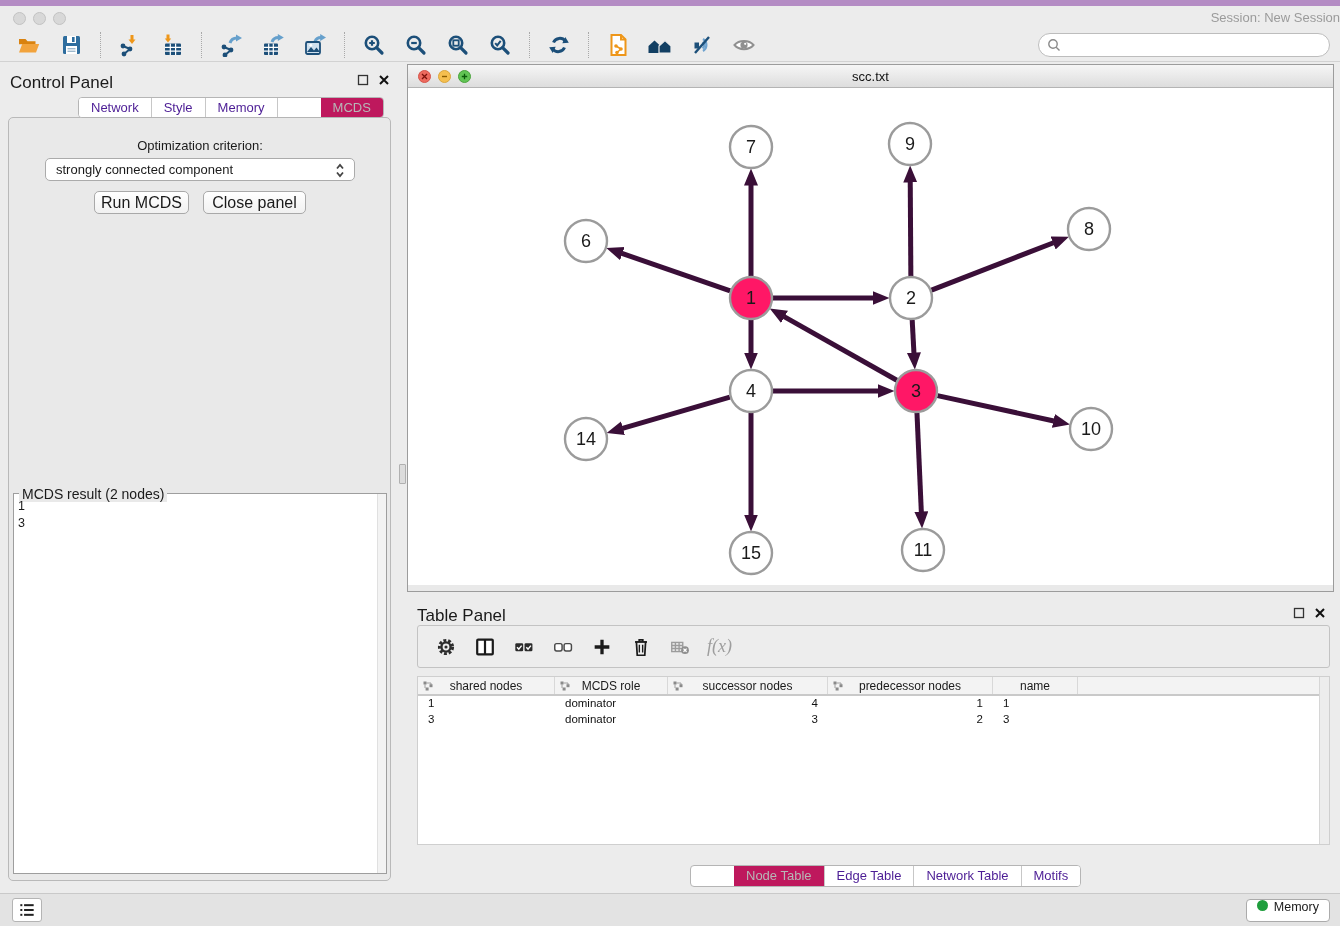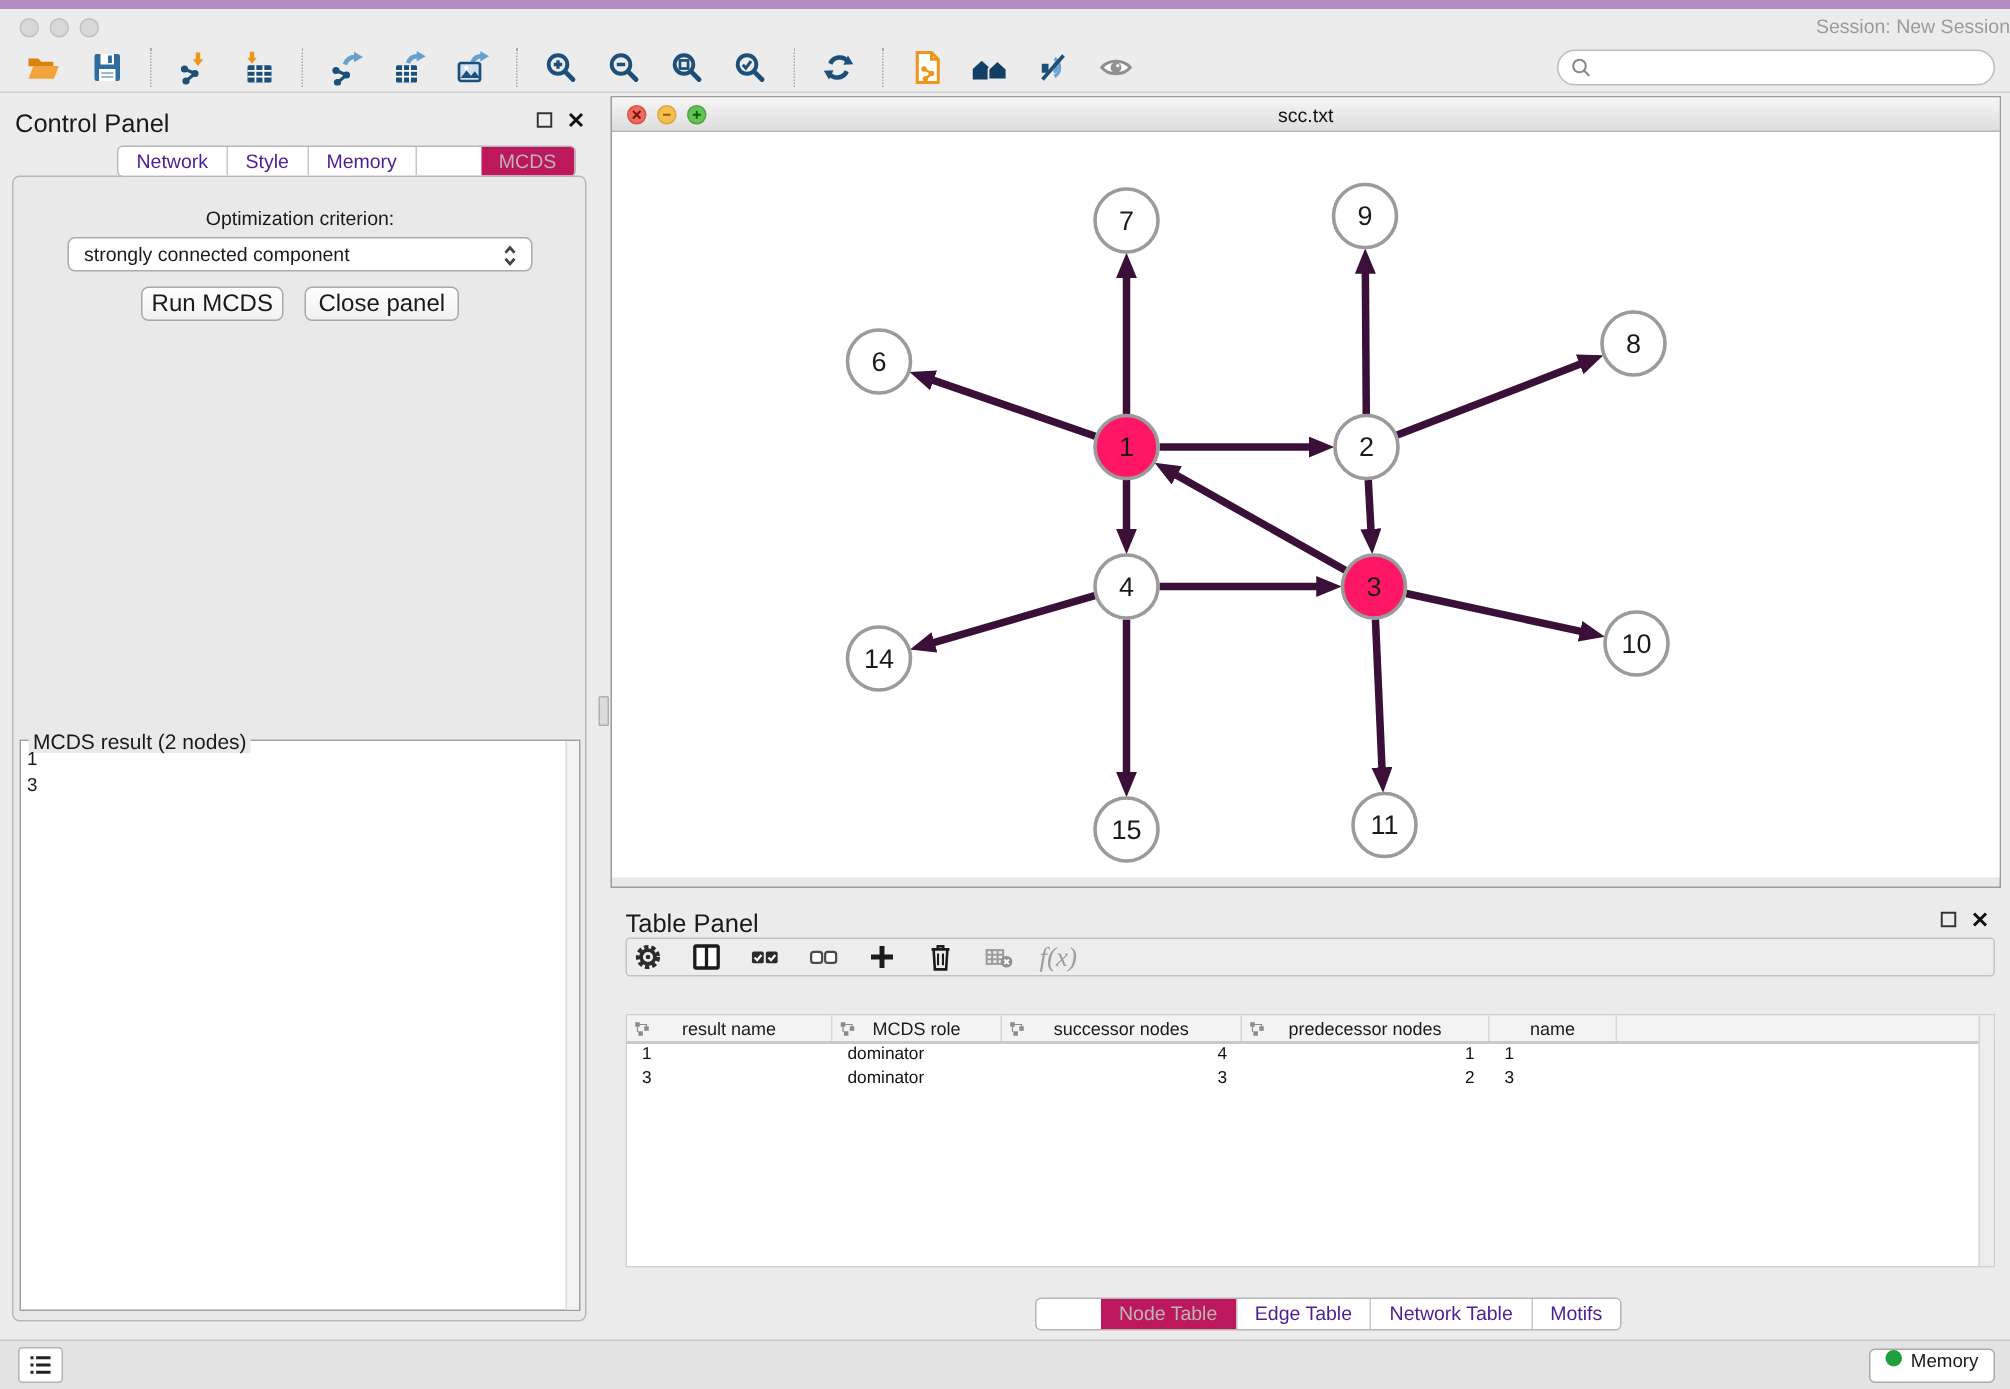--- a/index.html
+++ b/index.html
@@ -48,21 +48,21 @@
   
   .net-window { position:absolute; left:407px; top:64px; width:927px; height:528px; border:1px solid #9c9c9c; background:#e9e9e9; }
   .net-titlebar { position:relative; height:23px; background:linear-gradient(#f6f6f6,#dddddd); border-bottom:1px solid #b4b4b4; }
   .net-title { position:absolute; left:0; right:0; top:4px; text-align:center; font-size:13px; color:#111; }
   .mini-light { position:absolute; top:5px; width:13px; height:13px; border-radius:50%; display:flex; align-items:center; justify-content:center; cursor:pointer; }
   .net-canvas { position:relative; width:925px; height:497px; background:#fff; }
   .net-canvas svg { display:block; }
 
   
   .table-panel { position:absolute; left:407px; top:595px; width:927px; height:293px; }
-  .tp-toolbar { position:absolute; left:10px; top:30px; width:913px; height:26px; border:1px solid #c3c3c3; border-radius:3px; background:#ededed; display:flex; align-items:center; }
+  .tp-toolbar { position:absolute; left:10px; top:30px; width:913px; height:43px; border:1px solid #c3c3c3; border-radius:3px; background:#ededed; display:flex; align-items:center; padding-left:14px; }
   .t2btn { width:28px; height:28px; display:flex; align-items:center; justify-content:center; margin-right:11px; cursor:pointer; }
   .fx { font-family:"Liberation Serif","DejaVu Serif",serif; font-style:italic; font-size:18px; color:#9e9e9e; margin-left:2px; }
   .node-table { position:absolute; left:10px; top:81px; width:913px; height:169px; background:#fff; border:1px solid #cfcfcf; overflow:hidden; }
   .thead { display:flex; height:19px; background:#f3f3f3; border-bottom:2px solid #c9c9c9; }
   .th { position:relative; display:flex; align-items:center; justify-content:center; font-size:12px; color:#1a1a1a; border-right:1px solid #d8d8d8; cursor:pointer; }
   .th svg { position:absolute; left:5px; }
   .tr { display:flex; height:16px; cursor:default; }
   .td { font-size:11.5px; padding:1px 10px 0; color:#111; overflow:hidden; white-space:nowrap; }
   .c0 { width:137px; } .c1 { width:113px; } .c2 { width:160px; } .c3 { width:165px; } .c4 { width:85px; }
   .a-right { text-align:right; } .a-left { text-align:left; }
@@ -433,21 +433,21 @@
     <div class="thead">
         <div class="th c0">
           <svg width="10" height="10" viewBox="0 0 10 10">
             <g fill="#8a8a8a">
               <rect x="0.5" y="0.5" width="3" height="3"></rect>
               <rect x="6.5" y="3.2" width="3" height="3"></rect>
               <rect x="2.6" y="6.5" width="3" height="3"></rect>
             </g>
             <path d="M2 3.5 V7 M3.5 2 H8 V3.2" stroke="#8a8a8a" stroke-width="0.8" fill="none"></path>
           </svg>
-          <span>result name</span>
+          <span>shared nodes</span>
         </div>
         <div class="th c1">
           <svg width="10" height="10" viewBox="0 0 10 10">
             <g fill="#8a8a8a">
               <rect x="0.5" y="0.5" width="3" height="3"></rect>
               <rect x="6.5" y="3.2" width="3" height="3"></rect>
               <rect x="2.6" y="6.5" width="3" height="3"></rect>
             </g>
             <path d="M2 3.5 V7 M3.5 2 H8 V3.2" stroke="#8a8a8a" stroke-width="0.8" fill="none"></path>
           </svg>

